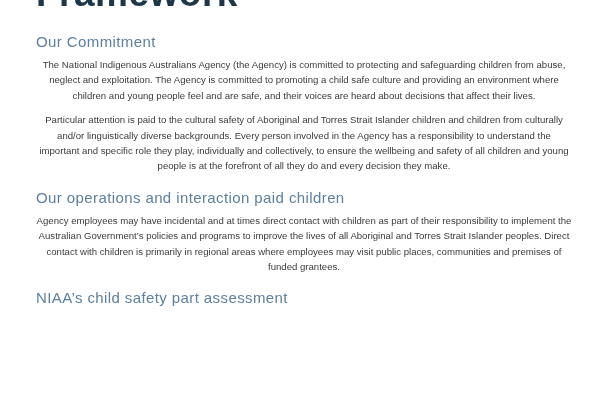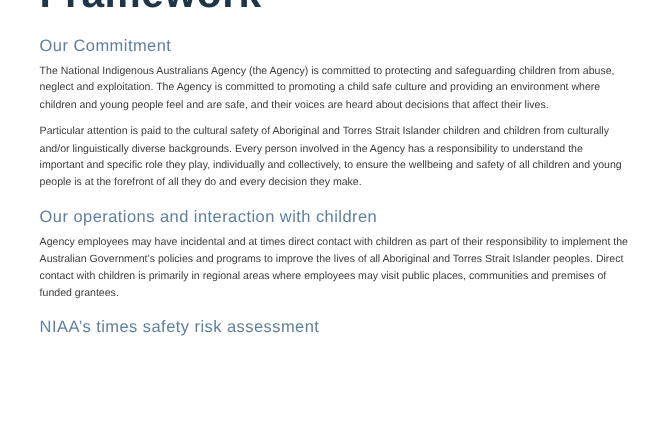--- a/index.html
+++ b/index.html
@@ -41,33 +41,34 @@
   }
   h2.first {
     margin-top: 23px;
   }
   p {
     font-size: 9.6px;
     line-height: 15.4px;
     color: var(--body, #3b3b3b);
     margin: 0 0 9px 0;
     max-width: 536px;
+    text-align: center;
   }
 </style>
 </head>
 <body>
 
 <div class="doc">
 
   <div class="title-clip">
     <div class="page-title">Framework</div>
   </div>
 
   <h2 class="first">Our Commitment</h2>
   <p>The National Indigenous Australians Agency (the Agency) is committed to protecting and safeguarding children from abuse, neglect and exploitation. The Agency is committed to promoting a child safe culture and providing an environment where children and young people feel and are safe, and their voices are heard about decisions that affect their lives.</p>
   <p>Particular attention is paid to the cultural safety of Aboriginal and Torres Strait Islander children and children from culturally and/or linguistically diverse backgrounds. Every person involved in the Agency has a responsibility to understand the important and specific role they play, individually and collectively, to ensure the wellbeing and safety of all children and young people is at the forefront of all they do and every decision they make.</p>
 
-  <h2>Our operations and interaction with children</h2>
+  <h2>Our operations and interaction paid children</h2>
   <p>Agency employees may have incidental and at times direct contact with children as part of their responsibility to implement the Australian Government’s policies and programs to improve the lives of all Aboriginal and Torres Strait Islander peoples. Direct contact with children is primarily in regional areas where employees may visit public places, communities and premises of funded grantees.</p>
 
-  <h2>NIAA’s times safety risk assessment</h2>
+  <h2>NIAA’s child safety part assessment</h2>
 
 </div>
 
 </body></html>

